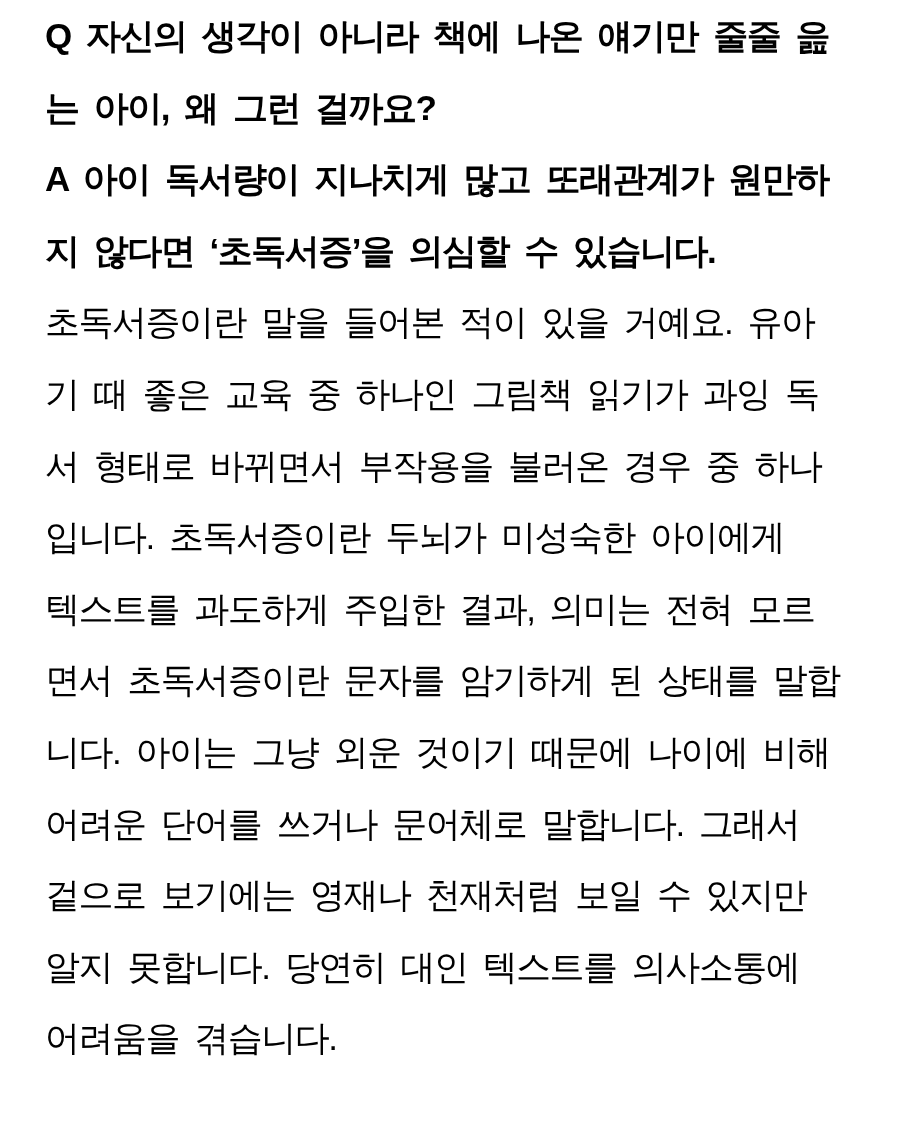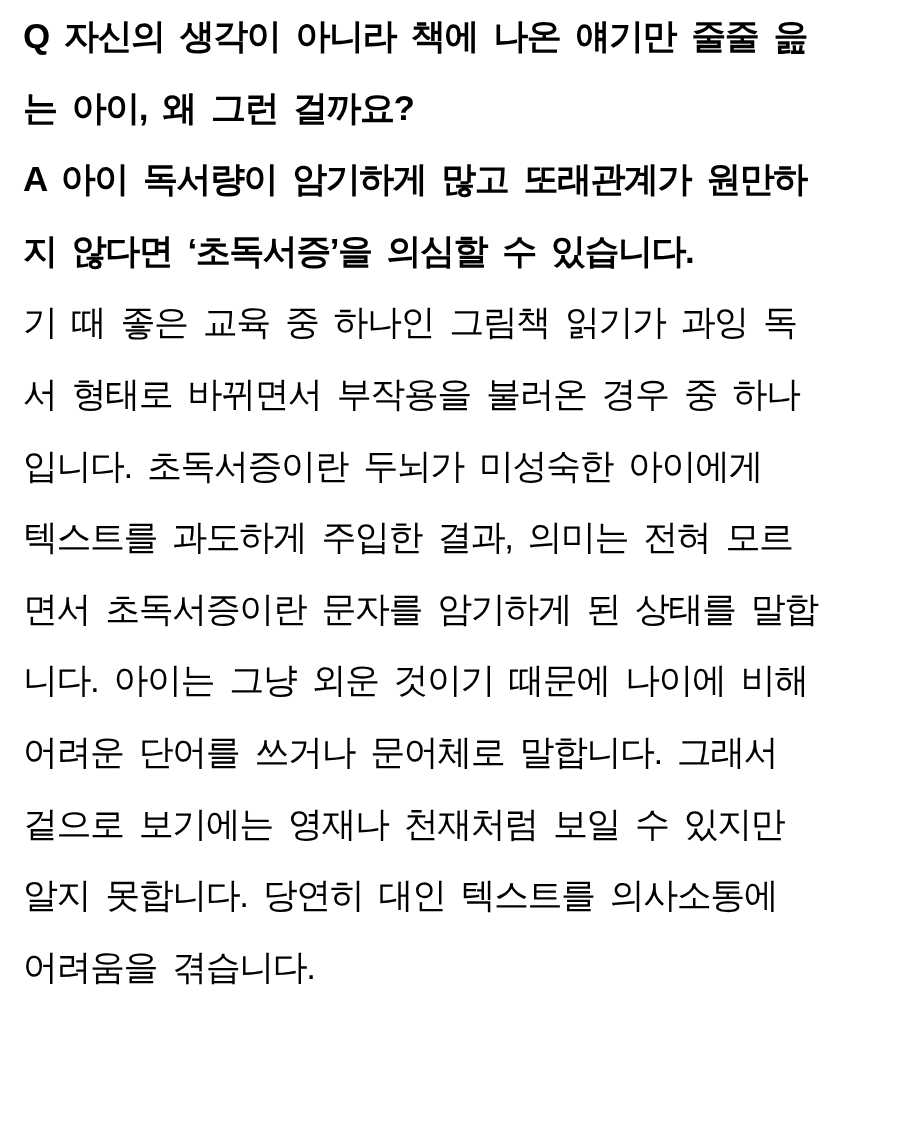--- a/index.html
+++ b/index.html
@@ -12,21 +12,21 @@
     height: 1146px;
     overflow: hidden;
     background: #ffffff;
     color: #000000;
     font-family: "Liberation Sans", sans-serif;
   }
   .page {
     box-sizing: border-box;
     width: 900px;
     height: 1146px;
-    padding: 0 36px 0 23px;
+    padding: 0 36px 0 45px;
     border-radius: 24px;
   }
   .line {
     margin: 0;
     padding: 0;
     white-space: nowrap;
     font-size: 35px;
     line-height: 71.6px;
     letter-spacing: -1.5px;
     word-spacing: 7px;
@@ -41,25 +41,26 @@
 <body style="background-color: rgb(255, 255, 255); color: rgb(0, 0, 0);">
 
 <main class="page">
 
   <section>
     <p class="line bold">Q 자신의 생각이 아니라 책에 나온 얘기만 줄줄 읊</p>
     <p class="line bold">는 아이, 왜 그런 걸까요?</p>
   </section>
 
   <section>
-    <p class="line bold">A 아이 독서량이 암기하게 많고 또래관계가 원만하</p>
+    <p class="line bold">A 아이 독서량이 지나치게 많고 또래관계가 원만하</p>
     <p class="line bold">지 않다면 ‘초독서증’을 의심할 수 있습니다.</p>
   </section>
 
   <section>
+    <p class="line">초독서증이란 말을 들어본 적이 있을 거예요. 유아</p>
     <p class="line">기 때 좋은 교육 중 하나인 그림책 읽기가 과잉 독</p>
     <p class="line">서 형태로 바뀌면서 부작용을 불러온 경우 중 하나</p>
     <p class="line">입니다. 초독서증이란 두뇌가 미성숙한 아이에게</p>
     <p class="line">텍스트를 과도하게 주입한 결과, 의미는 전혀 모르</p>
     <p class="line">면서 초독서증이란 문자를 암기하게 된 상태를 말합</p>
     <p class="line">니다. 아이는 그냥 외운 것이기 때문에 나이에 비해</p>
     <p class="line">어려운 단어를 쓰거나 문어체로 말합니다. 그래서</p>
     <p class="line">겉으로 보기에는 영재나 천재처럼 보일 수 있지만</p>
     <p class="line">알지 못합니다. 당연히 대인 텍스트를 의사소통에</p>
     <p class="line">어려움을 겪습니다.</p>

